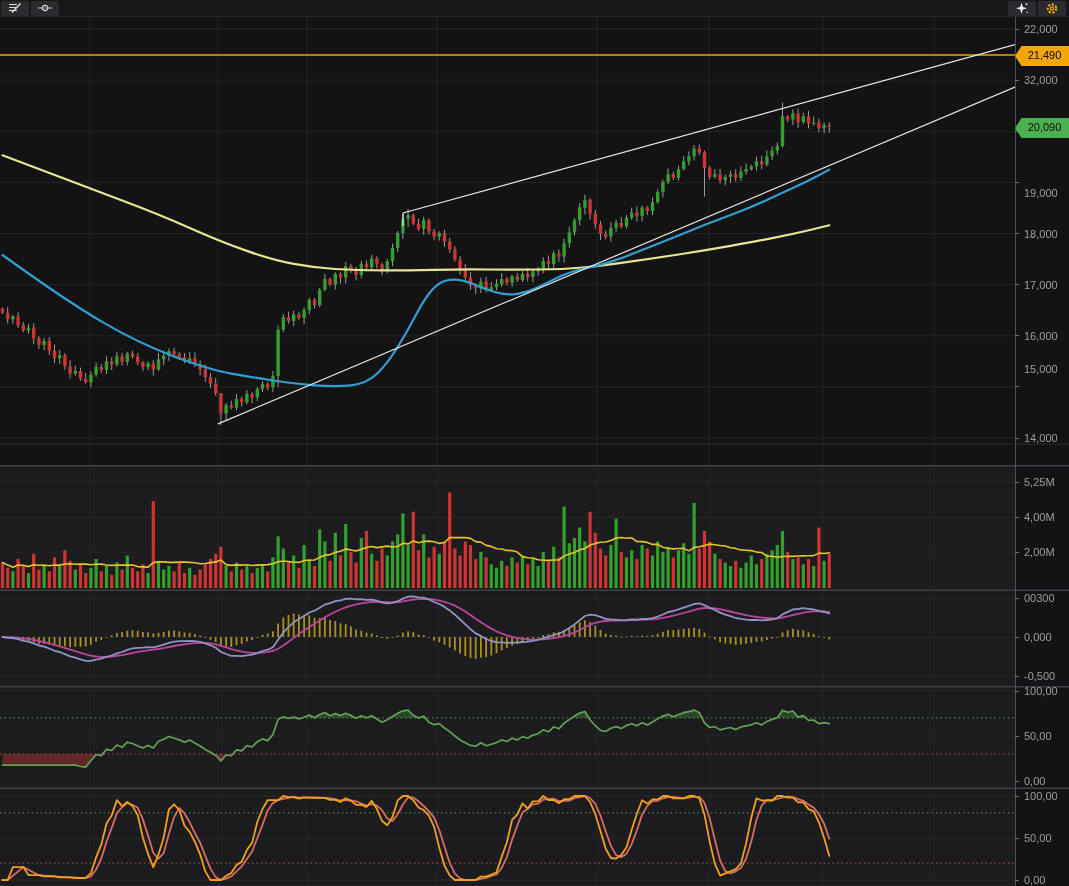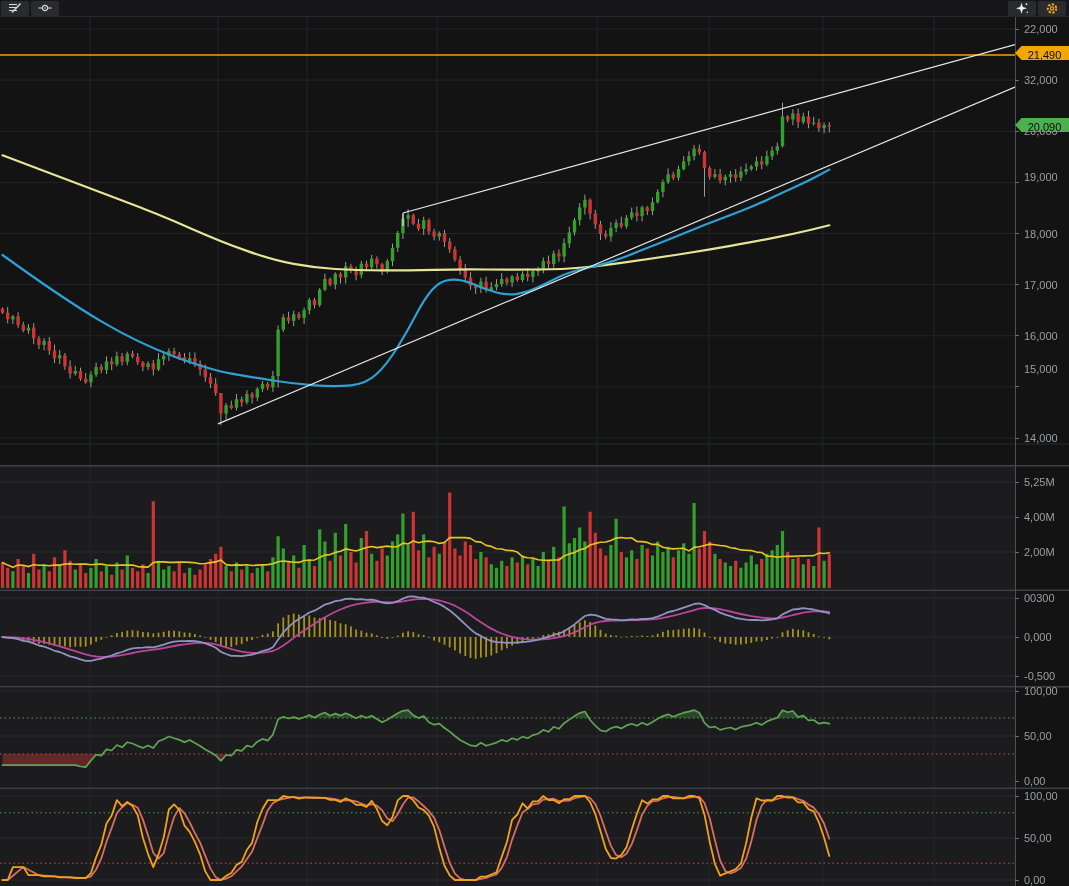--- a/index.html
+++ b/index.html
@@ -18,21 +18,21 @@
   #y-axis{position:absolute;left:1015px;top:0;width:54px;height:776px;z-index:3;}
   .y-lab{position:absolute;left:9px;height:14px;line-height:14px;font-size:11px;color:#9b9ea4;white-space:nowrap;}
   .y-tick{position:absolute;left:0;width:4px;height:1px;background:#6c6f75;}
   
   #x-axis{position:absolute;left:0;top:445px;width:1015px;height:20px;z-index:3;}
   .x-lab{position:absolute;top:1px;transform:translateX(-50%);font-size:11px;color:#9b9ea4;white-space:nowrap;}
   .x-tick{position:absolute;top:15px;width:1px;height:5px;background:#6c6f75;}
   .x-badge{position:absolute;left:-7px;top:1px;width:30px;height:16px;background:#f2a700;color:#0c0c0c;
            font-size:11px;line-height:16px;text-align:center;border-radius:1px;}
   
-  .badge{position:absolute;left:1015px;width:54px;height:14px;color:#0c0c0c;font-size:11px;
+  .badge{position:absolute;left:1015px;width:54px;height:20px;color:#0c0c0c;font-size:11px;
          line-height:18px;text-align:center;z-index:5;
          clip-path:polygon(12% 0,100% 0,100% 100%,12% 100%,0 50%);}
   .badge span{padding-left:5px;}
   .badge.yellow{background:#f2a700;top:46px;}
   .badge.green{background:#4caf50;top:118px;}
 </style>
 </head>
 <body>
 
 <div class="screen">
@@ -806,21 +806,21 @@
     </svg>
 
   <div id="y-axis">
       <div class="y-tick" style="top: 28.5px;"></div>
       <div class="y-lab" style="top: 22px;">22,000</div>
       <div class="y-tick" style="top: 79.625px;"></div>
       <div class="y-lab" style="top: 73.125px;">32,000</div>
       <div class="y-tick" style="top: 130.75px;"></div>
       <div class="y-lab" style="top: 124.25px;">20,000</div>
       <div class="y-tick" style="top: 181.875px;"></div>
-      <div class="y-lab" style="top: 170px;">19,000</div>
+      <div class="y-lab" style="top: 186px;">19,000</div>
       <div class="y-tick" style="top: 233px;"></div>
       <div class="y-lab" style="top: 226.5px;">18,000</div>
       <div class="y-tick" style="top: 284.125px;"></div>
       <div class="y-lab" style="top: 277.625px;">17,000</div>
       <div class="y-tick" style="top: 335.25px;"></div>
       <div class="y-lab" style="top: 328.75px;">16,000</div>
       <div class="y-tick" style="top: 386.375px;"></div>
       <div class="y-lab" style="top: 362px;">15,000</div>
       <div class="y-tick" style="top: 437.5px;"></div>
       <div class="y-lab" style="top: 431px; text-align: right;">14,000</div>

